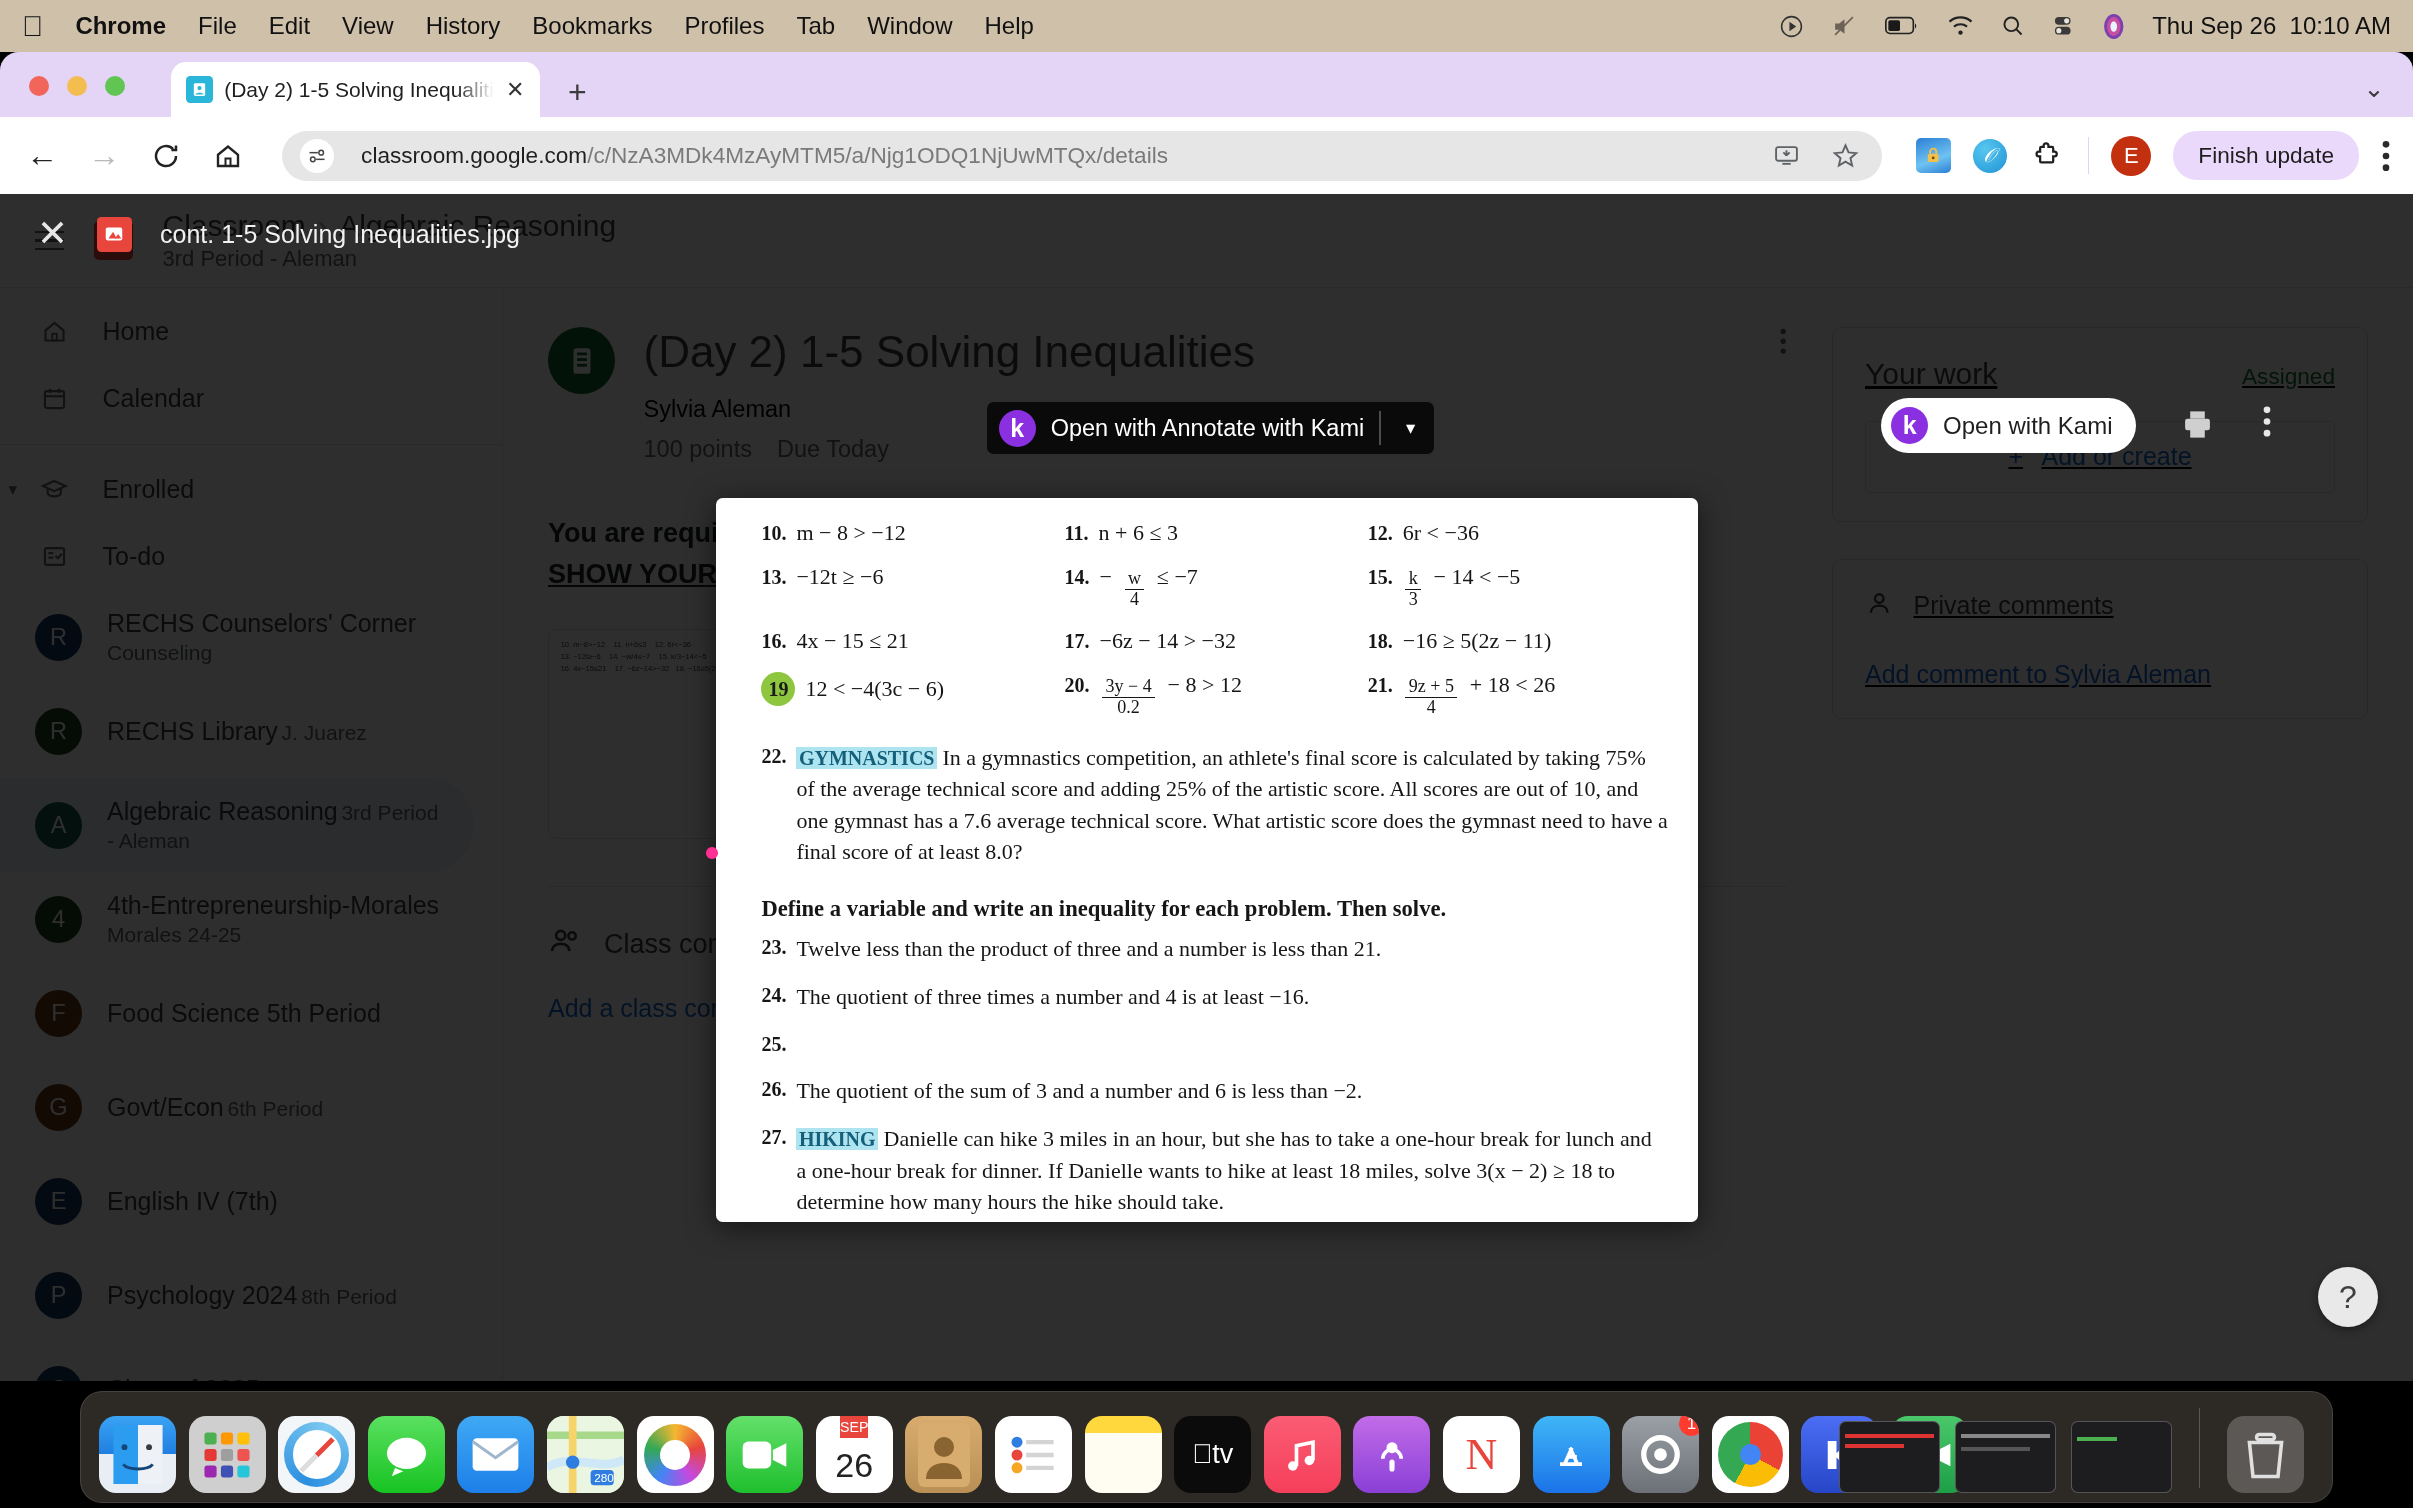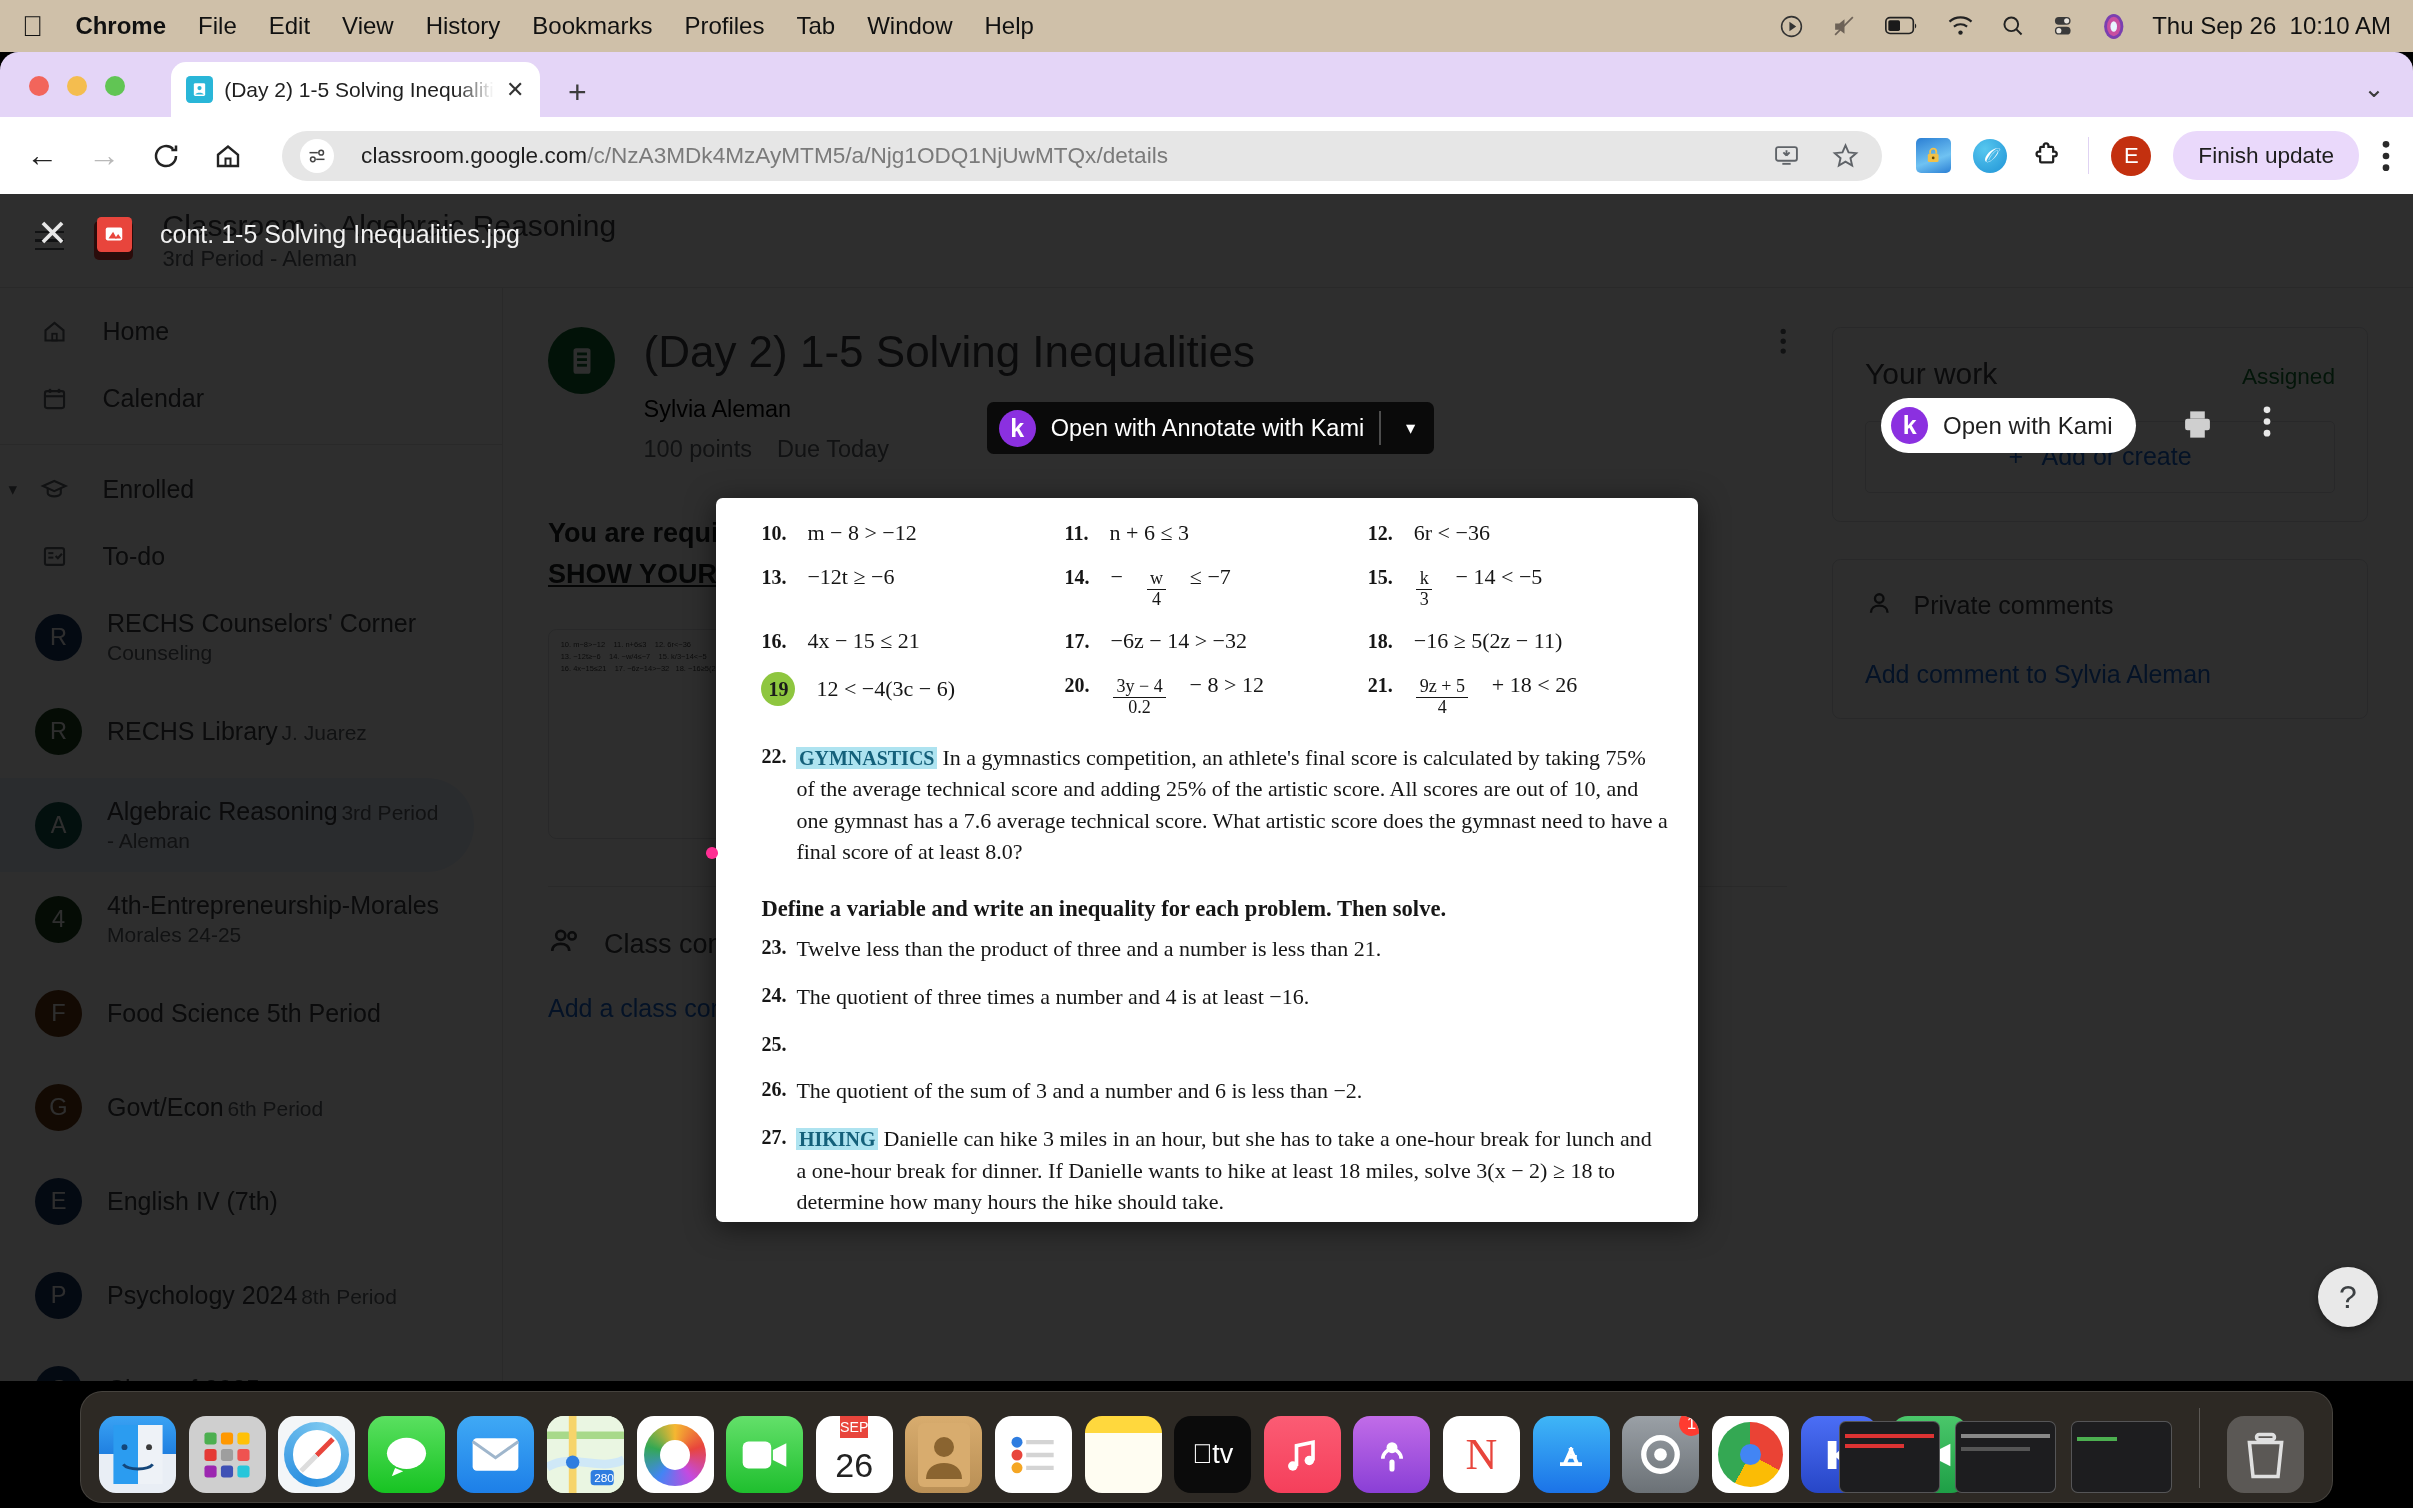--- a/index.html
+++ b/index.html
@@ -122,21 +122,21 @@
   .assign-row { display: flex; align-items: baseline; gap: 25px; margin-top: 13.4px; font-size: 23.5px; color: #5f6368; }
   .assign-kebab { margin-left: auto; font-size: 28.5px; color: #5f6368; line-height: 0.5;
                    display: flex; flex-direction: column; align-items: center; }
   .assign-desc { margin-top: 50px; font-size: 27px; font-weight: bold; color: #202124; line-height: 1.5; }
   .attach-card { margin-top: 35px; width: 394px; height: 210px; border: 0.8px solid #dadce0; border-radius: 8.4px; overflow: hidden; background: #fff; }
   .attach-thumb { width: 100%; height: 100%; font-size: 7.5px; padding: 8.4px 11.7px; color: #444; line-height: 1.6; }
   .cr-divider { height: 0.8px; background: #e3e3e3; margin: 47px 0 0; }
   .cc-row { display: flex; align-items: center; gap: 22px; margin-top: 37px; font-size: 27px; color: #3c4043; }
   .cc-link { margin-top: 28.5px; font-size: 25px; color: #1967d2; }
 
-  .cr-rail { width: 536px; flex: 0 0 auto; }
+  .cr-rail { width: 536px; flex: 0 0 auto; text-decoration: underline; }
   .rail-card { border: 0.8px solid #dadce0; border-radius: 8.4px; padding: 28.5px 32px; background: #fff; }
   .rail-head { display: flex; align-items: baseline; }
   .rail-title { font-size: 30px; color: #3c4043; }
   .rail-status { margin-left: auto; font-size: 22.6px; color: #137333; }
   .addcreate { margin-top: 30px; height: 72px; border: 0.8px solid #dadce0; border-radius: 5px;
     display: flex; align-items: center; justify-content: center; gap: 18.4px; font-size: 25px; color: #1967d2; }
   .markdone { margin-top: 39px; height: 72px; background: #1967d2; border-radius: 5px;
     display: flex; align-items: center; justify-content: center; font-size: 25px; color: #fff; }
   .rail-card.comments { margin-top: 37px; }
   .pc-row { display: flex; align-items: center; gap: 20px; font-size: 25px; color: #3c4043; }
@@ -167,21 +167,21 @@
 
   
   .sheet {
     position: absolute; left: 716px; top: 304px; width: 982px; height: 724px;
     background: #fff; border-radius: 6.7px; box-shadow: 0 5px 28.5px rgba(0,0,0,0.55);
     padding: 22px 27px 0 27px; overflow: hidden;
     font-family: "Liberation Serif", serif; color: #161616;
   }
   .ws-head { font-size: 22.6px; font-weight: bold; margin: 0 0 13.4px 18.4px; }
   .ws-grid { display: grid; grid-template-columns: 1fr 1fr 1fr; row-gap: 18.4px; margin-left: 18.4px; }
-  .ws-item { display: flex; align-items: baseline; gap: 21px; font-size: 22px; }
+  .ws-item { display: flex; align-items: baseline; gap: 10px; font-size: 22px; }
   .ws-num { font-weight: bold; font-size: 20px; flex: 0 0 auto; }
   .ws-num.circled { background: #8ec63f; border-radius: 50%; width: 34px; height: 34px;
     display: inline-flex; align-items: center; justify-content: center; color: #1b1b1b; }
   .frac { display: inline-flex; flex-direction: column; align-items: center; vertical-align: middle;
     font-size: 0.82em; line-height: 1.08; margin: 0 2.5px; }
   .frac .num { border-bottom: 1.3px solid #161616; padding: 0 3.4px; }
   .frac .den { padding: 0 3.4px; }
   .ws-para { margin: 25px 0 0 18.4px; font-size: 22px; line-height: 1.42; display: flex; gap: 10px; }
   .ws-para .body { max-width: 872px; }
   .tag { background: #aee3f0; color: #14607a; font-weight: bold; font-size: 20px; padding: 0 2.5px; }

